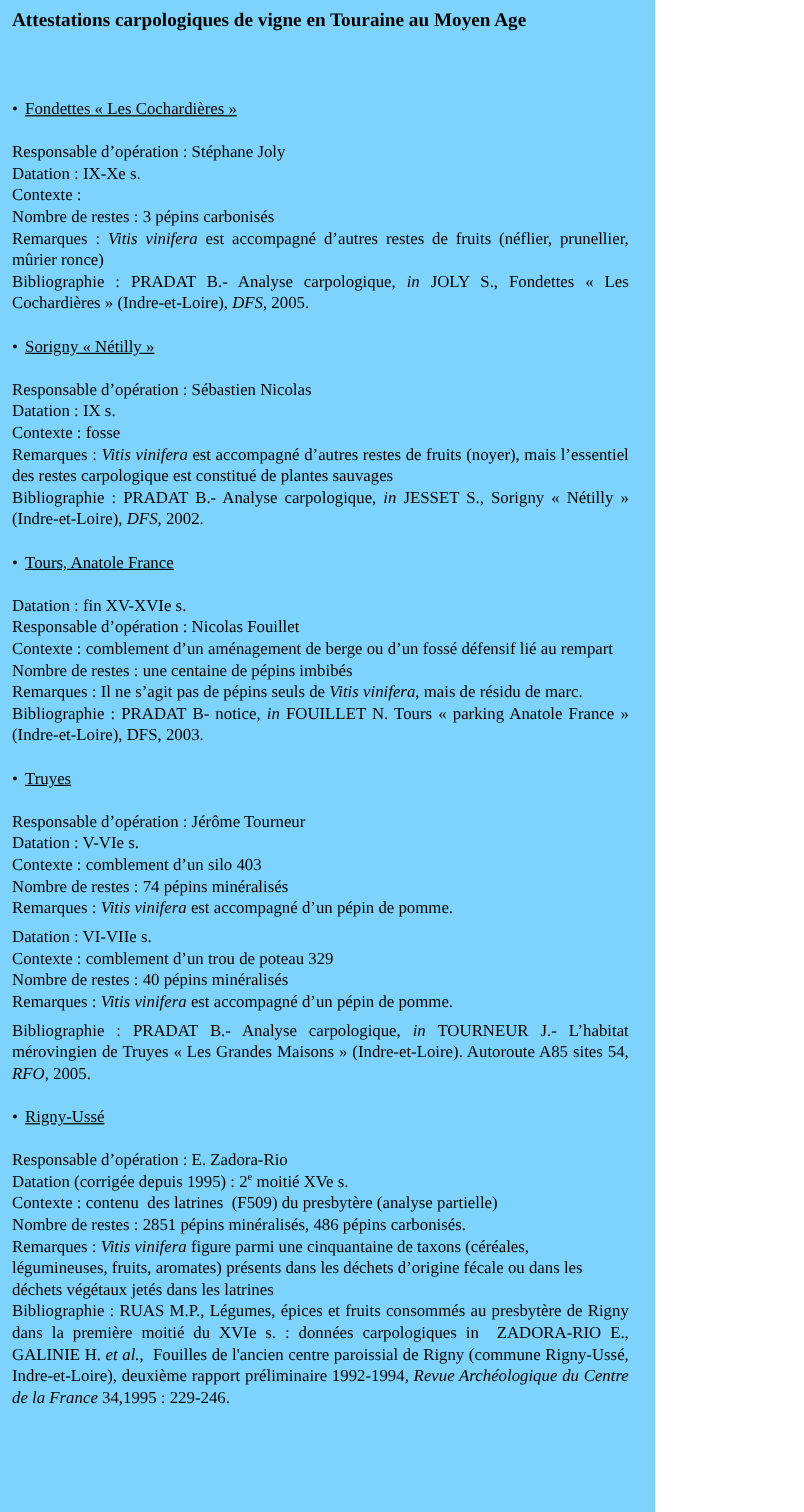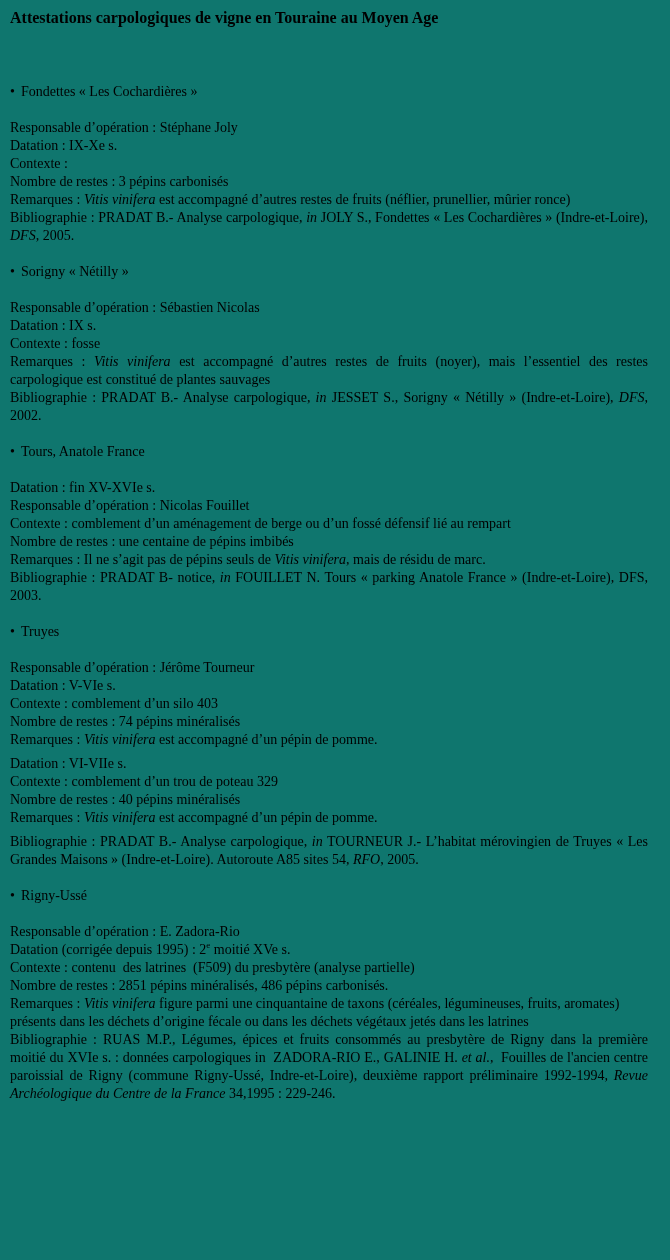--- a/index.html
+++ b/index.html
@@ -1,38 +1,38 @@
 <!DOCTYPE html>
 <html lang="fr"><head>
 <meta charset="utf-8">
 <style>
   html, body { margin: 0; padding: 0; background: #ffffff; }
   .page {
     position: relative;
-    width: 670px;
+    width: 546px;
     height: 1260px;
     box-sizing: border-box;
-    background: #0f766e;
+    background: #7dd3fc;
     color: #000000;
     padding: 8px 22px 0 10px;
     font-family: "Liberation Serif", "DejaVu Serif", serif;
     font-size: 14px;
     line-height: 18px;
     overflow: hidden;
   }
   .title {
     font-size: 16px;
     font-weight: bold;
     line-height: 20px;
     margin: 0 0 55px 0;
   }
   .sec { margin: 0 0 18px 0; }
   .heading { margin: 0 0 18px 0; }
   .bullet { margin-right: 6px; }
-  .head-text { }
+  .head-text { text-decoration: underline; }
   .para { margin: 0; white-space: pre-wrap; }
   .para.justify { text-align: justify; }
   .para.gap { margin-top: 6px; }
   .it { font-style: italic; }
   sup { font-size: 9px; line-height: 0; vertical-align: super; }
 </style>
 </head>
 <body>
 
 <div class="page">

